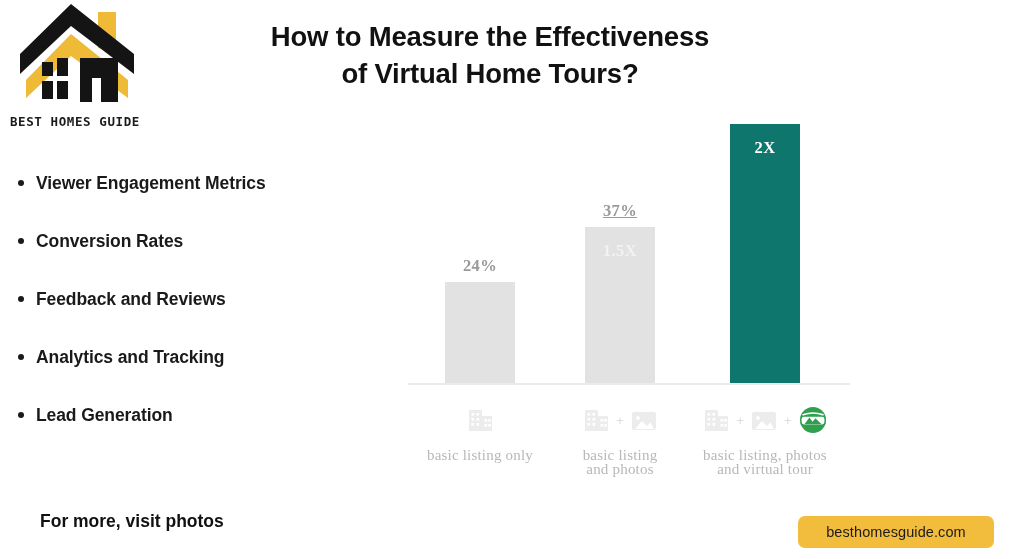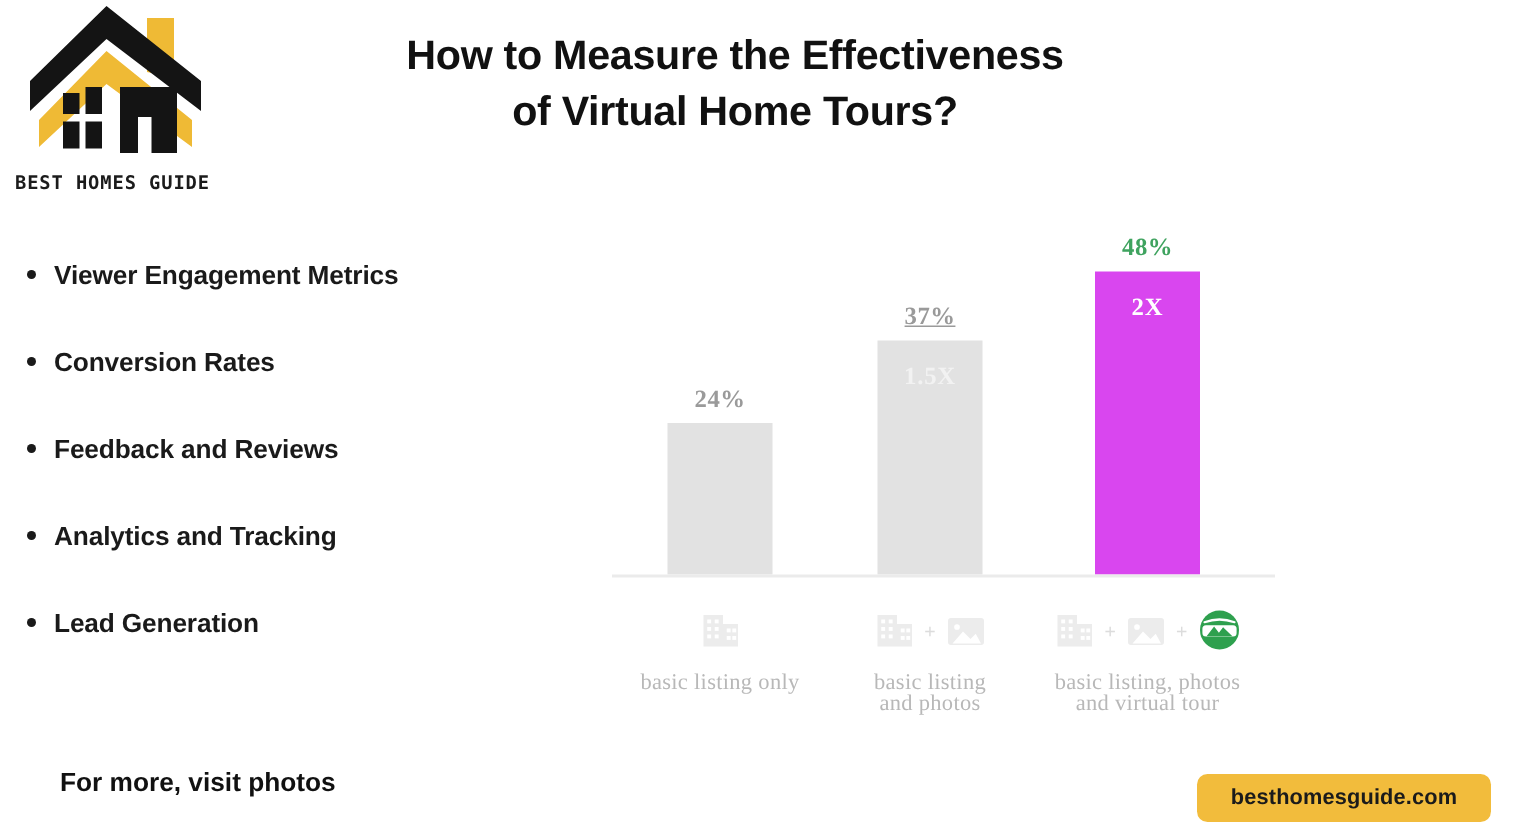--- a/index.html
+++ b/index.html
@@ -100,21 +100,21 @@
   #website-pill {
     position: absolute;
     left: 798px;
     top: 516px;
     width: 196px;
     height: 32px;
     border-radius: 7px;
     background: #f2bc3c;
     color: #1b1b1b;
     font-size: 14.5px;
-    font-weight: 700;
+    font-weight: 400;
     display: flex;
     align-items: center;
     justify-content: center;
     letter-spacing: 0.1px;
   }
 
   
   #chart {
     position: absolute;
     left: 404px;
@@ -283,21 +283,21 @@
 
     <div class="bar-group g1">
       <div class="bar-top-label" style="bottom: 162px; color: rgb(154, 154, 154); text-decoration: underline;">37%</div>
       <div class="bar" style="height: 156px; background: rgb(226, 226, 226);">
         <div class="bar-inner-label" style="top: 14px;">1.5X</div>
       </div>
     </div>
 
     <div class="bar-group g2">
       <div class="bar-top-label accent" style="bottom: 208px; color: rgb(63, 163, 95);">48%</div>
-      <div class="bar accent" style="height: 202px; background: #d946ef;">
+      <div class="bar accent" style="height: 259px; background: #0f766e;">
         <div class="bar-inner-label on-accent" style="top: 14px;">2X</div>
       </div>
     </div>
 
   </div>
 
   <div id="axis-line"></div>
 
   <div class="cat c0">
     <div class="icon-row">

